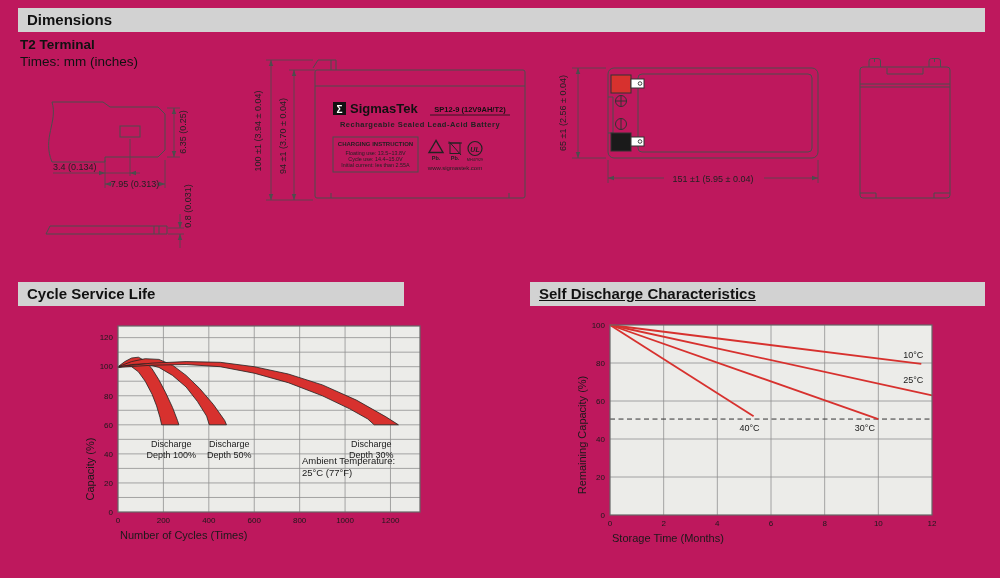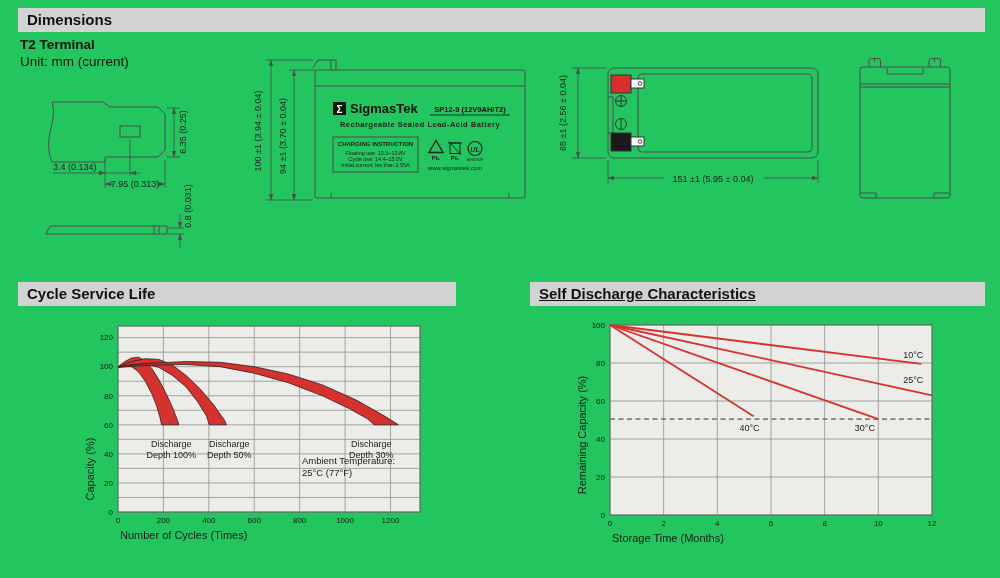--- a/index.html
+++ b/index.html
@@ -1,38 +1,38 @@
 <!DOCTYPE html>
 <html><head>
 <meta charset="utf-8">
 <style>
   html,body{margin:0;padding:0;background:#fff;}
-  .page{position:relative;width:1000px;height:578px;background:#22c55e;font-family:"Liberation Sans",sans-serif;overflow:hidden;}
+  .page{position:relative;width:1000px;height:578px;background:#be185d;font-family:"Liberation Sans",sans-serif;overflow:hidden;}
   .bar{position:absolute;background:#d2d2d2;color:#111;font-weight:bold;font-size:15px;line-height:24px;padding-left:9px;box-sizing:border-box;height:24px;}
   .t2{position:absolute;left:20px;top:37px;font-size:13.5px;font-weight:bold;color:#111;text-align:center;}
   .unit{position:absolute;left:20px;top:54px;font-size:13.5px;color:#111;}
   svg{position:absolute;left:0;top:0;}
   svg text{font-family:"Liberation Sans",sans-serif;}
   .draw{stroke:#4d4d4d;fill:none;stroke-width:1;}
   .dim{stroke:#4d4d4d;fill:none;stroke-width:0.8;}
   .arr{fill:#4d4d4d;stroke:none;}
   .dtx{fill:#222;font-size:9px;}
 </style>
 </head>
 <body>
 
 <div class="page">
 
   <div class="bar" style="left:18px;top:8px;width:967px;">
     <span>Dimensions</span>
   </div>
   <div class="t2">T2 Terminal</div>
-  <div class="unit">Unit: mm (current)</div>
-
-  <div class="bar" style="left:18px;top:282px;width:438px;">
+  <div class="unit">Times: mm (inches)</div>
+
+  <div class="bar" style="left:18px;top:282px;width:386px;">
     <span>Cycle Service Life</span>
   </div>
   <div class="bar" style="left:530px;top:282px;width:455px;text-decoration:underline;">
     <span>Self Discharge Characteristics</span>
   </div>
 
   <svg width="1000" height="578" viewBox="0 0 1000 578">
 
     <g>
       <path class="draw" d="M103,102 L52,102 C58,122 42,138 52,162 L105,162 L105,157 L158,157 L165,150 L165,114 L158,107 L110,107 Z"></path>

